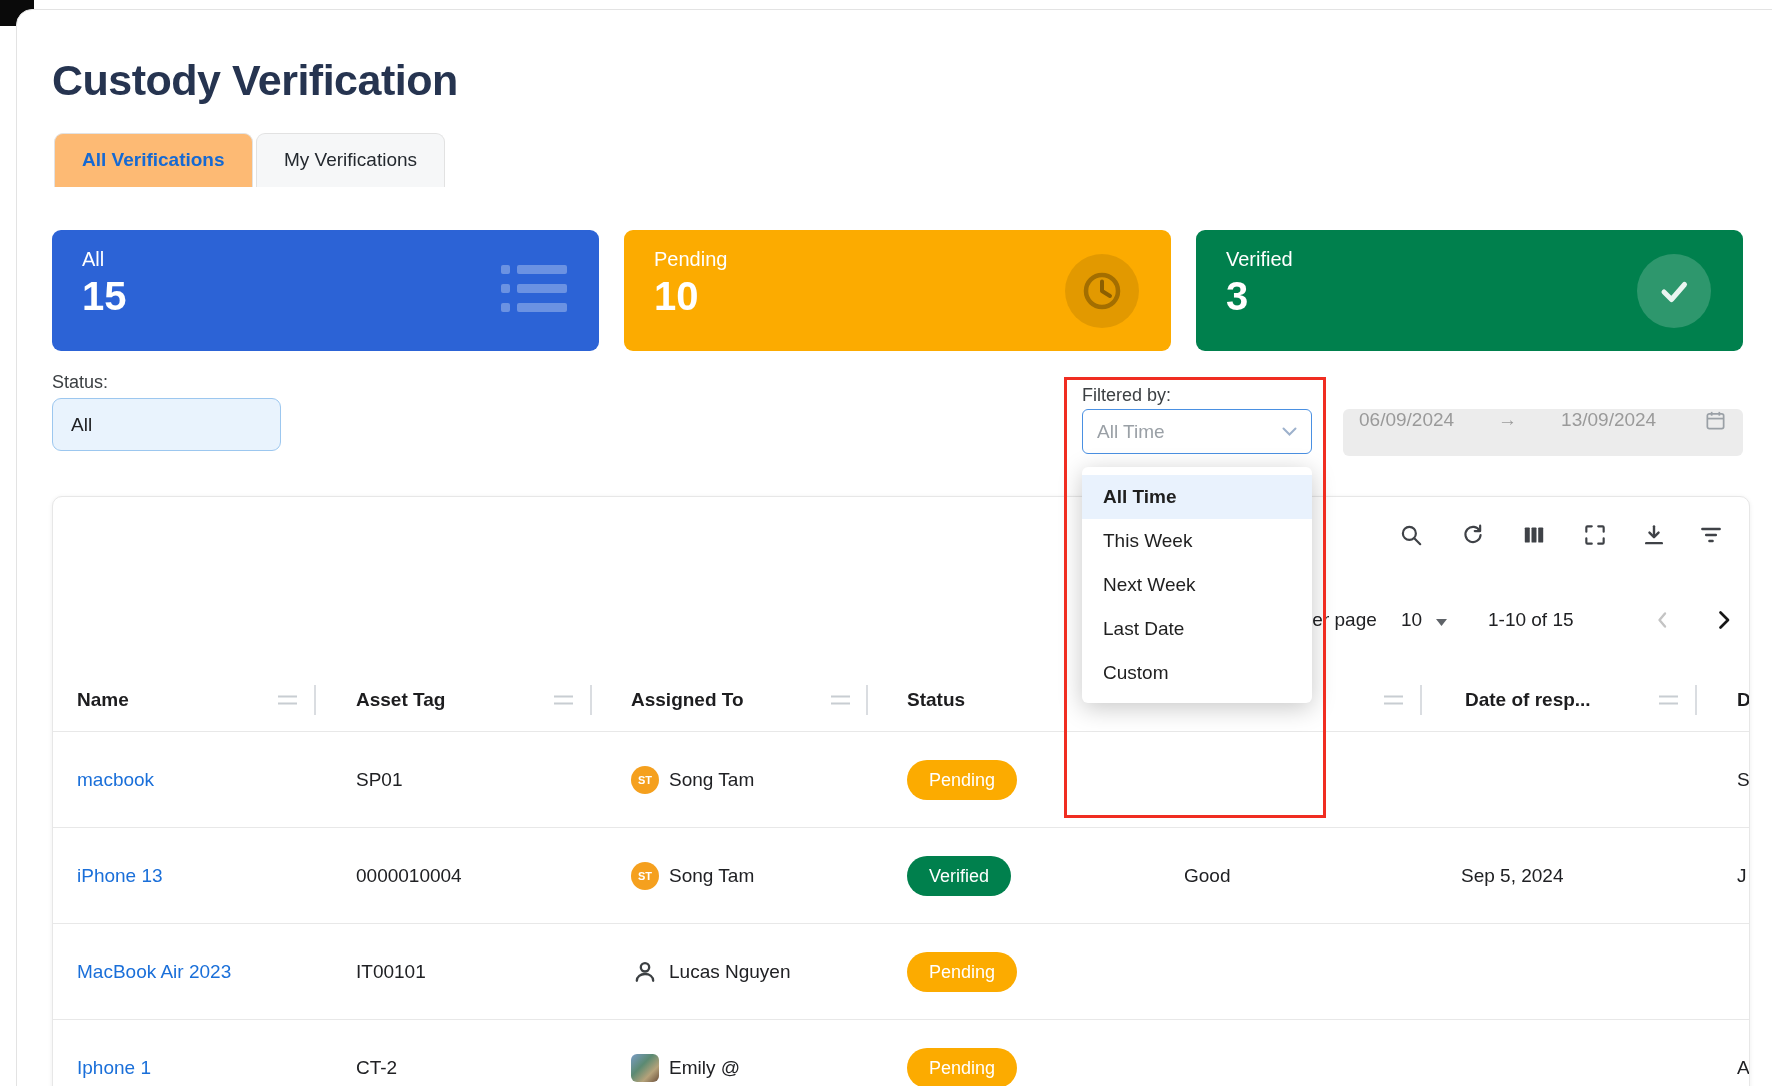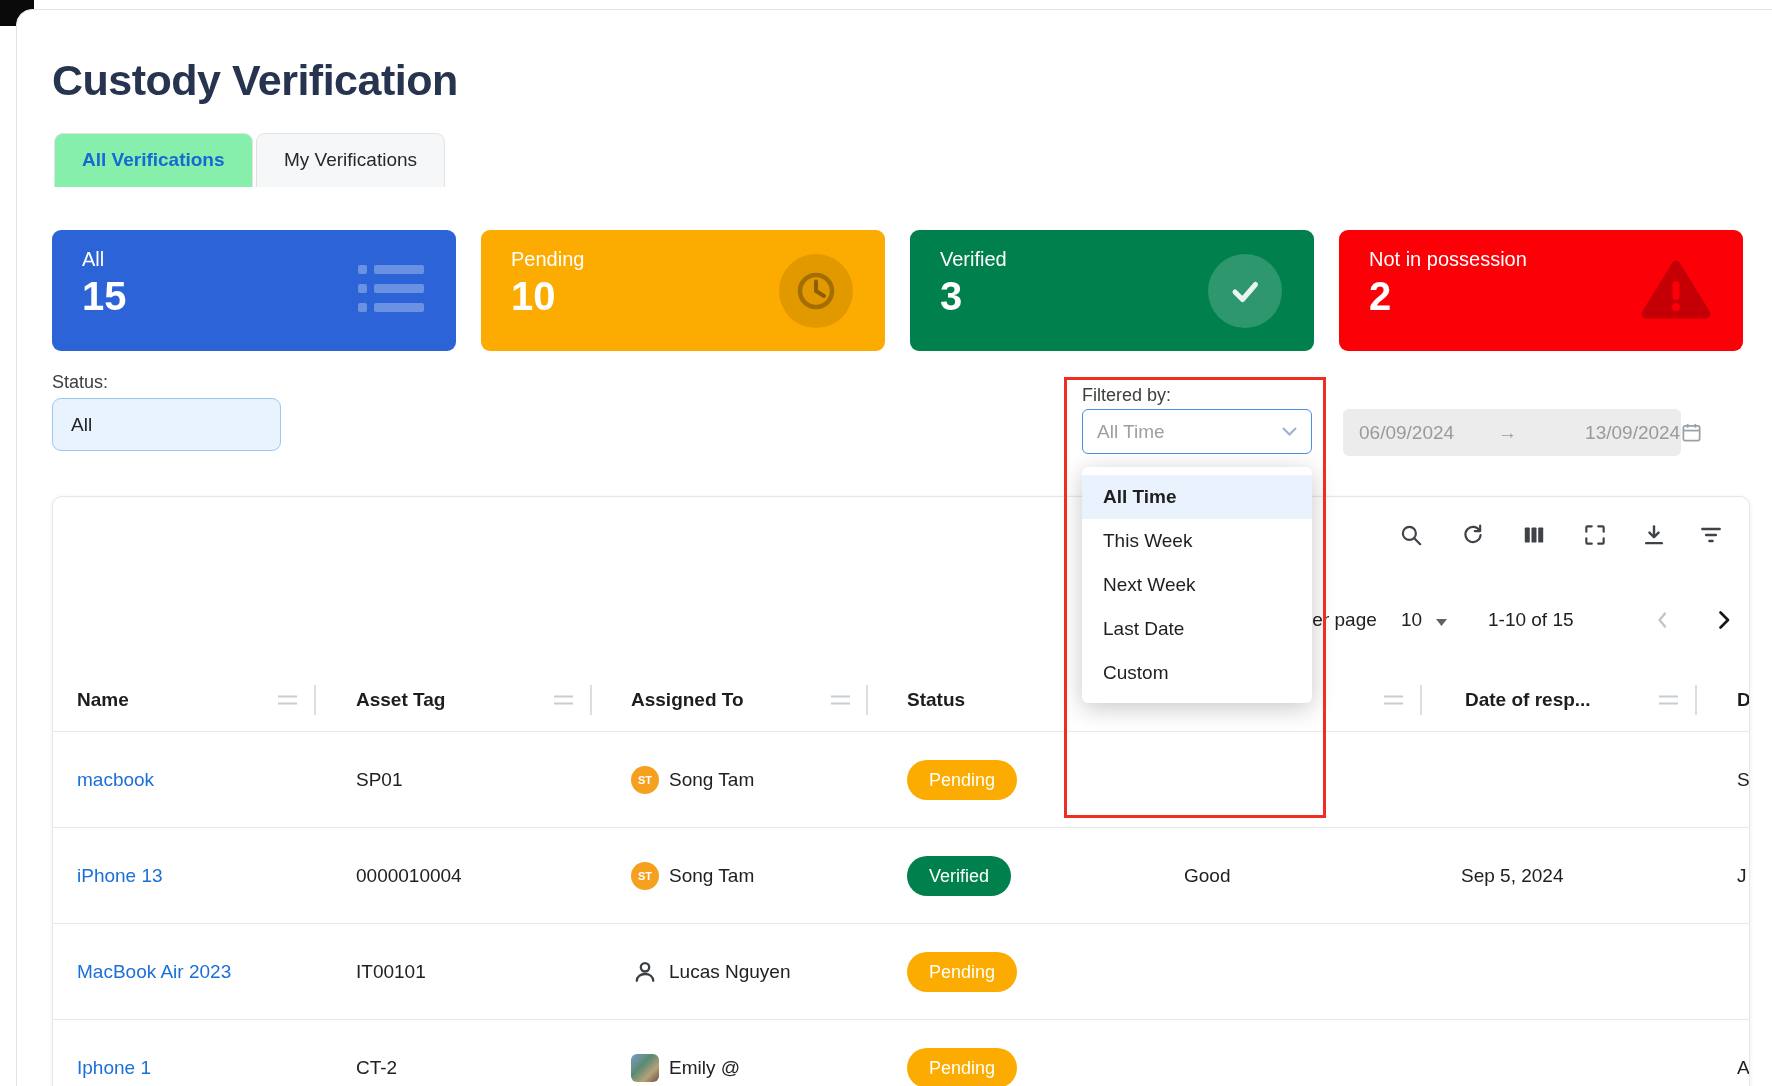--- a/index.html
+++ b/index.html
@@ -3,35 +3,35 @@
 <meta charset="utf-8">
 <style>
 *{margin:0;padding:0;box-sizing:border-box}
 body{width:1772px;height:1086px;font-family:"Liberation Sans",sans-serif;background:#fff;overflow:hidden;color:#202124}
 .screen{position:relative;width:1772px;height:1086px;overflow:hidden;background:#fff}
 .corner{position:absolute;left:0;top:0;width:34px;height:26px;background:#0a0a0a}
 .panel{position:absolute;left:16px;top:9px;right:-4px;bottom:-4px;background:#fff;border:1px solid #e3e3e3;border-radius:16px 0 0 0}
 .abs{position:absolute}
 .page-title{font-size:43px;font-weight:700;color:#263450;letter-spacing:-0.5px}
 .tabs{position:absolute;left:54px;top:133px;white-space:nowrap}
-.tab{display:inline-block;height:54px;line-height:52px;padding:0 27px;border:1px solid #e2e2e2;border-bottom:none;border-radius:9px 9px 0 0;font-size:19px;cursor:pointer;vertical-align:bottom;background:#86efac}
+.tab{display:inline-block;height:54px;line-height:52px;padding:0 27px;border:1px solid #e2e2e2;border-bottom:none;border-radius:9px 9px 0 0;font-size:19px;cursor:pointer;vertical-align:bottom;background:#fdba74}
 .tab.active{color:#1569d3;font-weight:700}
 .tab.inactive{background:#f6f7f8;color:#24292f;margin-left:-1px}
 .cards{position:absolute;left:52px;top:230px;width:1691px;display:flex;gap:25px}
 .card{flex:1;height:121px;border-radius:9px;position:relative;color:#fff}
 .card .lbl{position:absolute;left:30px;top:18px;font-size:20px}
 .card .val{position:absolute;left:30px;top:44px;font-size:40px;font-weight:700}
 .card .ic{position:absolute;right:32px;top:50%;transform:translateY(-50%)}
 .icirc{width:74px;height:74px;border-radius:50%;display:flex;align-items:center;justify-content:center}
 .field-label{font-size:18px;color:#3c4043}
 .status-select{width:229px;height:53px;background:#e9f3fd;border:1px solid #9cc7ef;border-radius:9px;font-size:19px;color:#202124;display:flex;align-items:center;padding:0 18px;cursor:pointer}
 .fselect{width:230px;height:45px;background:#fff;border:1.5px solid #4a90e2;border-radius:6px;display:flex;align-items:center;justify-content:space-between;padding:0 14px;font-size:19px;color:#9aa0a6;cursor:pointer}
-.daterange{width:338px;height:47px;background:#ececec;border-radius:6px;display:flex;align-items:center;padding:0 16px;font-size:19px;color:#9a9a9a}
+.daterange{width:400px;height:47px;background:#ececec;border-radius:6px;display:flex;padding:0 16px;font-size:19px;color:#9a9a9a}
 .dr-arrow{margin-left:44px}
-.dr-to{margin-left:68px}
+.dr-to{margin-left:44px}
 .dr-cal{margin-left:auto;display:flex}
 .tcard{position:absolute;left:52px;top:496px;width:1698px;height:700px;background:#fff;border:1px solid #e7e7e7;border-radius:10px;box-shadow:0 1px 5px rgba(0,0,0,0.07);overflow:hidden}
 .tbtn{position:absolute;top:26px;width:28px;height:28px;display:flex;align-items:center;justify-content:center;cursor:pointer}
 .pagrow{position:absolute;top:104px;left:0;width:1698px;height:38px}
 .pag{position:absolute;font-size:19px;color:#202124;line-height:38px;white-space:nowrap}
 .hdrrow{position:absolute;top:172px;left:0;width:1698px;height:62px}
 .hdr{position:absolute;top:50%;transform:translateY(-50%);font-size:19px;font-weight:700;color:#1d1d1f;white-space:nowrap}
 .handle{position:absolute;width:19px;height:9px;border-top:2.5px solid #c8cdd2;border-bottom:2.5px solid #c8cdd2;top:50%;transform:translateY(-50%);cursor:col-resize}
 .vline{position:absolute;width:2px;height:30px;background:#dadde1;top:50%;transform:translateY(-50%)}
 .row{position:absolute;left:0;width:1698px;height:96px;border-top:1px solid #e8e8e8;background:#fff}
@@ -89,31 +89,20 @@
     </div>
     <div class="card" style="background: rgb(0, 128, 77);">
       <div class="lbl">Verified</div>
       <div class="val">3</div>
       <span class="ic icirc" style="background:rgba(255,255,255,0.18)">
         <svg width="40" height="40" viewBox="0 0 40 40">
           <path d="M10 21l7.5 7.5 13-15" fill="none" stroke="rgba(255,255,255,0.9)" stroke-width="5" stroke-linecap="round" stroke-linejoin="round"></path>
         </svg>
       </span>
     </div>
-    <div class="card" style="background: rgb(251, 0, 7);">
-      <div class="lbl">Not in possession</div>
-      <div class="val">2</div>
-      <span class="ic">
-        <svg width="70" height="64" viewBox="0 0 70 64">
-          <path d="M35 8 L65 57 H5 Z" fill="#c40006" stroke="#c40006" stroke-width="9" stroke-linejoin="round"></path>
-          <rect x="31.5" y="24" width="7" height="19" rx="3.5" fill="#fb0007"></rect>
-          <circle cx="35" cy="50" r="4" fill="#fb0007"></circle>
-        </svg>
-      </span>
-    </div>
   </div>
 
   <div class="abs field-label" style="left:52px;top:372px">Status:</div>
   <div class="abs status-select" style="left:52px;top:398px">
     <span>All</span>
   </div>
 
   <div class="abs field-label" style="left:1082px;top:385px">Filtered by:</div>
   <div class="abs fselect" style="left:1082px;top:409px">
     <span>All Time</span>

